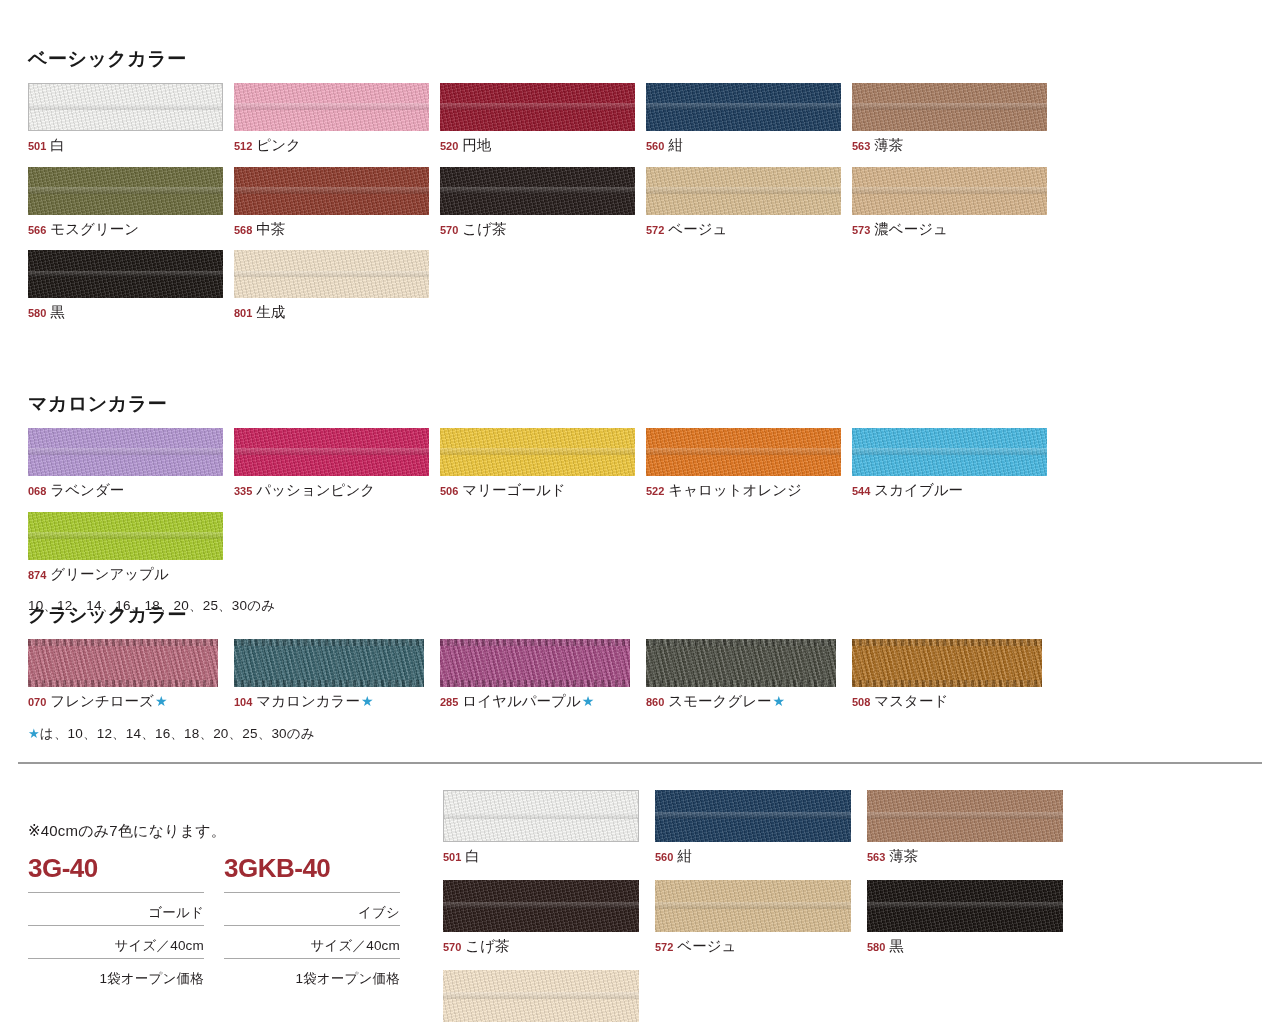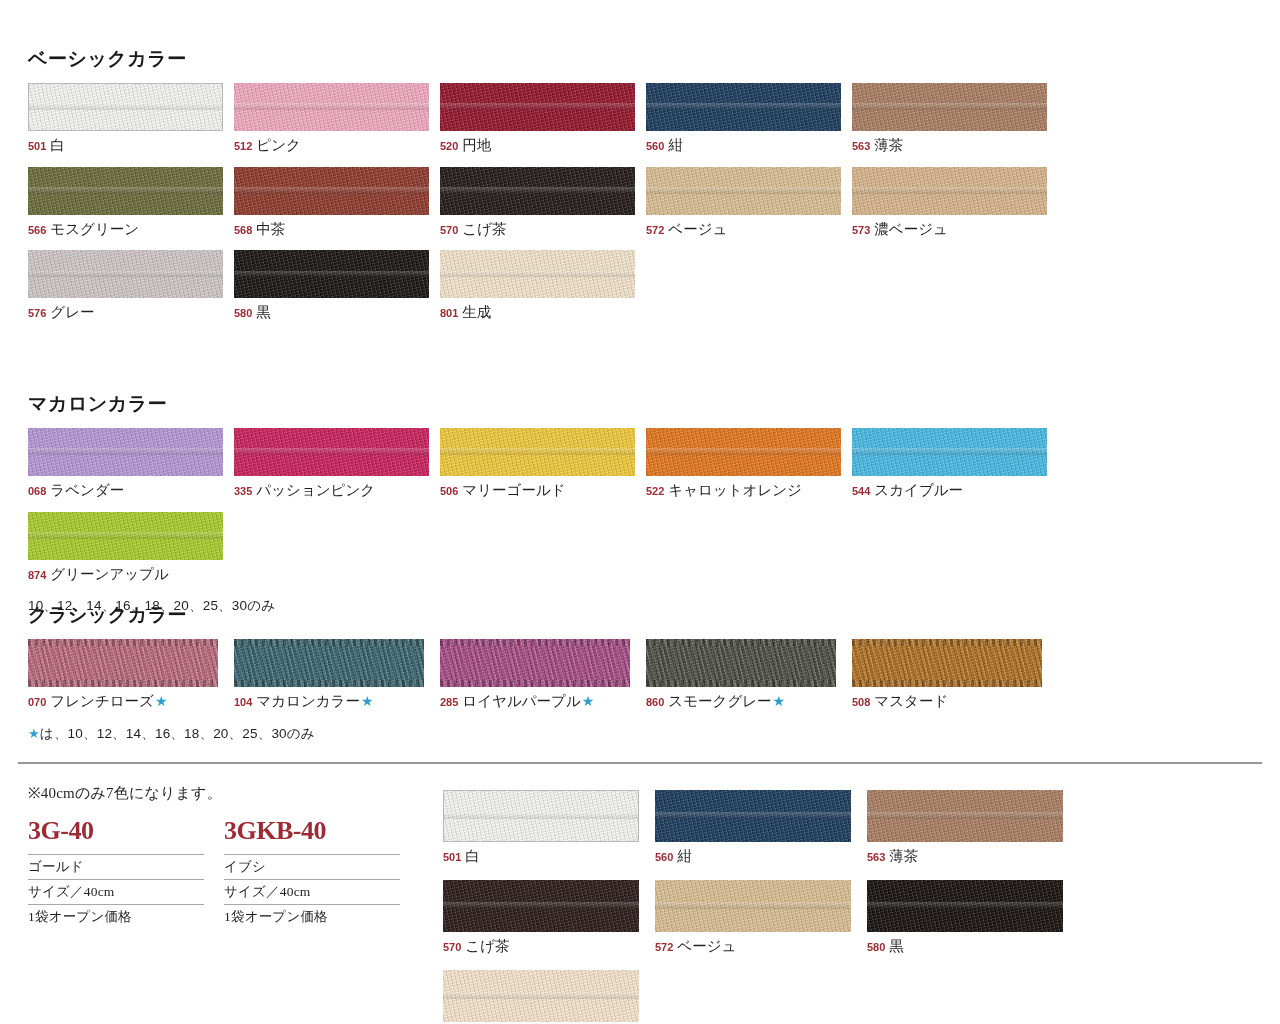--- a/index.html
+++ b/index.html
@@ -124,44 +124,45 @@
   
   .divider {
     position: absolute;
     left: 18px;
     width: 1244px;
     height: 2px;
     background: #9a9a9a;
   }
 
   
-  #bottom-left { position: absolute; left: 28px; top: 782px; width: 400px; font-family: Liberation Serif, serif; }
+  #bottom-left { position: absolute; left: 28px; top: 822px; width: 400px; }
   .bottom-note {
     font-size: 15px;
     color: #231f20;
     margin-bottom: 13px;
     letter-spacing: 0.2px;
   }
   .product-row { display: flex; }
   .product-block { width: 196px; }
   .product-code {
     font-size: 26px;
     font-weight: bold;
     color: #9e2b33;
     letter-spacing: -0.5px;
     line-height: 1.15;
     margin-bottom: 8px;
   }
   .product-line {
     border-top: 1px solid #a9a9a9;
     font-size: 13.5px;
     color: #231f20;
-    padding: 3px 0 3px 0;
+    padding: 11px 0 3px 0;
     width: 176px;
     letter-spacing: 0.2px;
+    text-align: right;
   }
 
   
   #bottom-right {
     position: absolute;
     left: 443px;
     top: 790px;
     width: 830px;
   }
   #bottom-right .swatch-cell { width: 212px; margin-bottom: 14px; }
@@ -207,24 +208,20 @@
           <div class="swatch wide" style="background: rgb(35, 26, 24);"></div>
           <div class="swatch-label"><span class="swatch-code">570</span><span class="swatch-name">こげ茶</span></div>
         </div>
         <div class="swatch-cell">
           <div class="swatch wide" style="background: rgb(216, 189, 146);"></div>
           <div class="swatch-label"><span class="swatch-code">572</span><span class="swatch-name">ベージュ</span></div>
         </div>
         <div class="swatch-cell">
           <div class="swatch wide" style="background: rgb(214, 180, 139);"></div>
           <div class="swatch-label"><span class="swatch-code">573</span><span class="swatch-name">濃ベージュ</span></div>
-        </div>
-        <div class="swatch-cell">
-          <div class="swatch wide" style="background: rgb(207, 198, 198);"></div>
-          <div class="swatch-label"><span class="swatch-code">576</span><span class="swatch-name">グレー</span></div>
         </div>
         <div class="swatch-cell">
           <div class="swatch wide" style="background: rgb(26, 21, 18);"></div>
           <div class="swatch-label"><span class="swatch-code">580</span><span class="swatch-name">黒</span></div>
         </div>
         <div class="swatch-cell">
           <div class="swatch wide" style="background: rgb(242, 226, 202);"></div>
           <div class="swatch-label"><span class="swatch-code">801</span><span class="swatch-name">生成</span></div>
         </div>
       </div>

